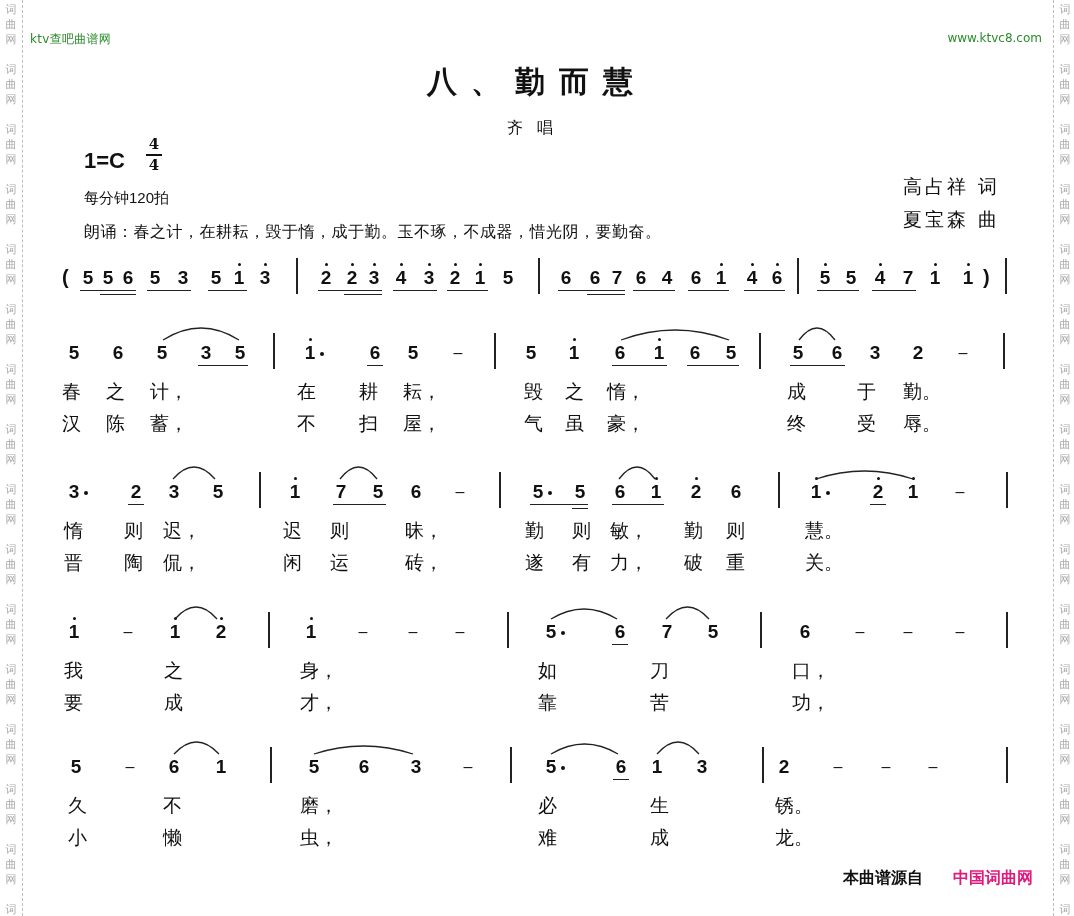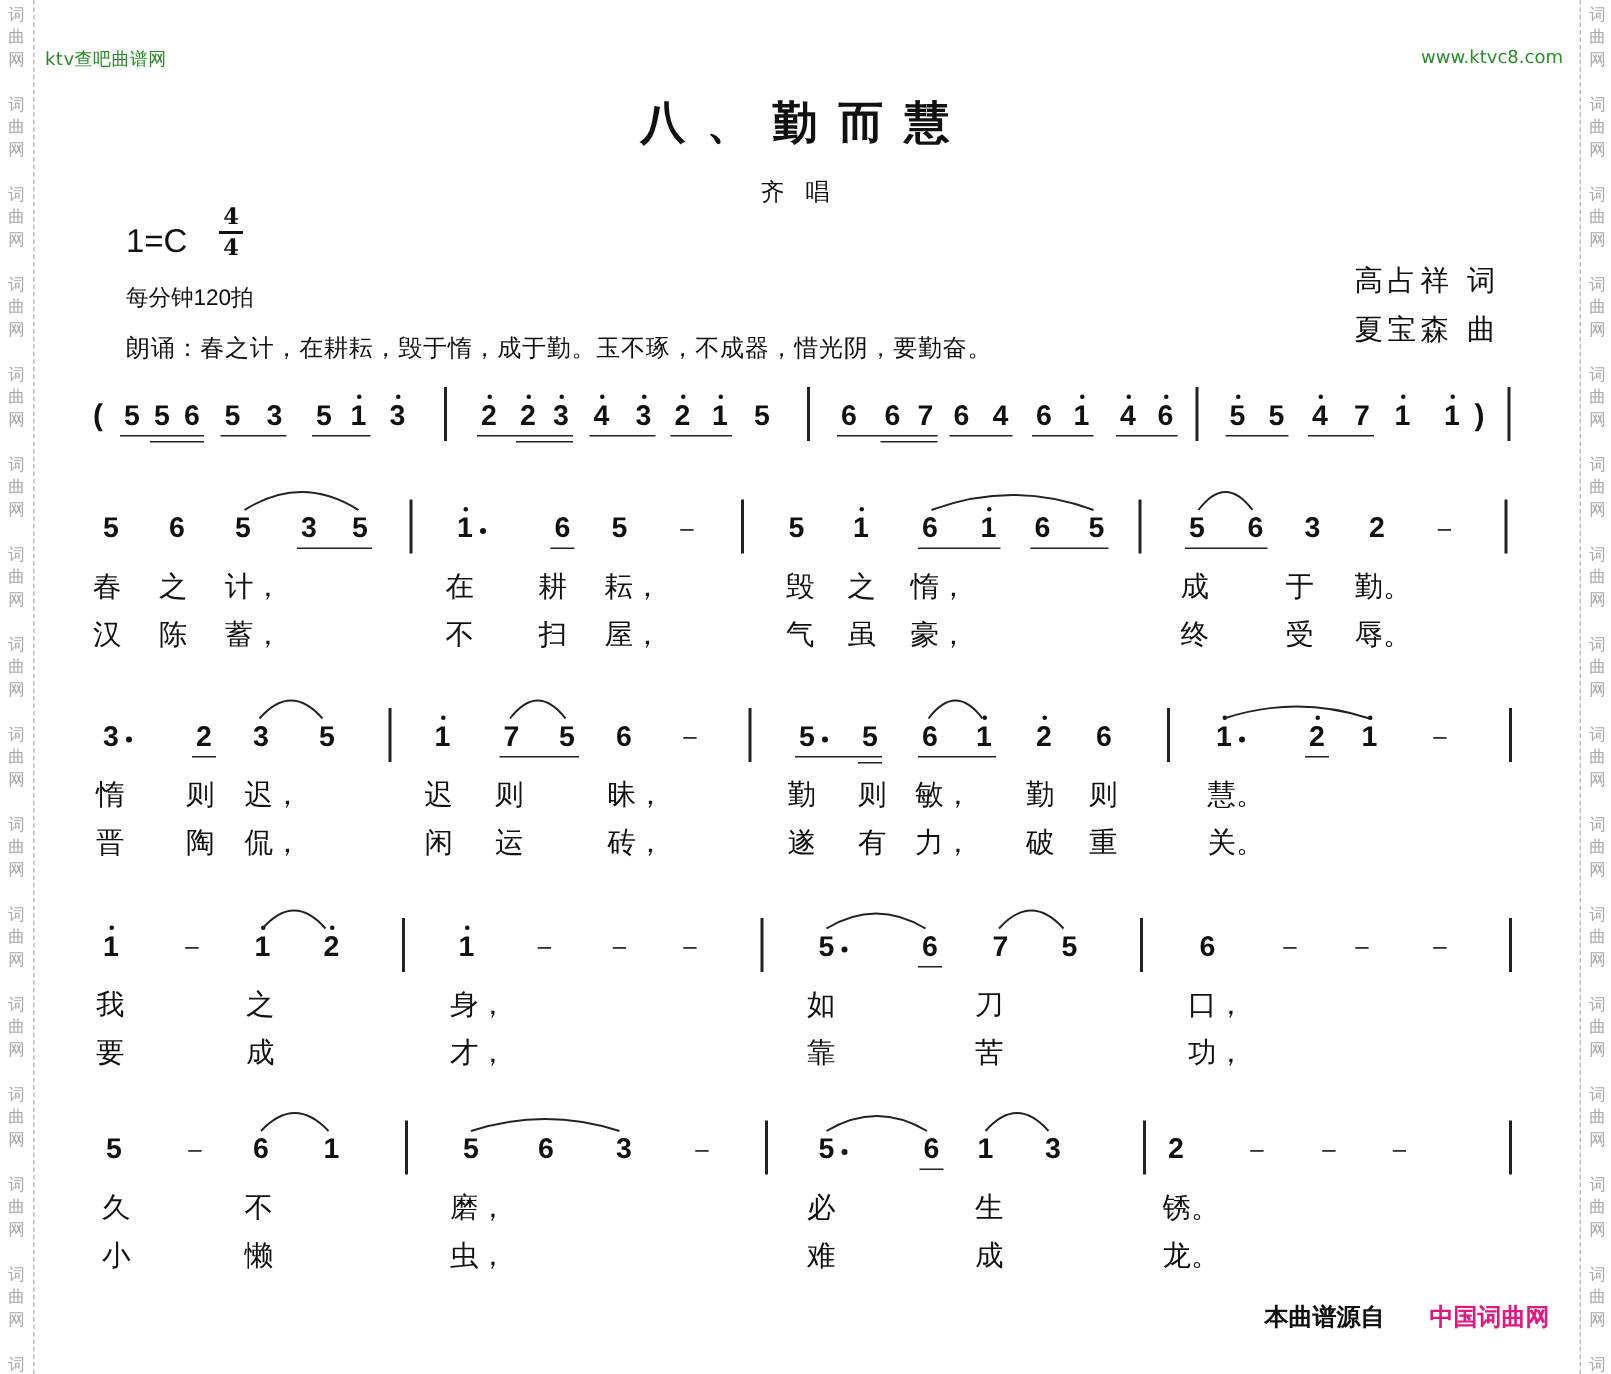--- a/index.html
+++ b/index.html
@@ -9,21 +9,21 @@
   .margin-col.left { left:0; border-right:1px dashed #bdbdbd; }
   .margin-col.right { left:1053px; border-left:1px dashed #bdbdbd; }
   .wm { position:absolute; left:4px; width:14px; font-size:11px; line-height:15px; color:#a9a9a9;
         text-align:center; font-family:"DejaVu Sans", sans-serif; }
   .site-left { position:absolute; left:30px; top:31px; font-size:12px; color:#2a8a2a; letter-spacing:0.3px; }
   .site-right { position:absolute; right:32px; top:31px; font-size:12px; color:#2a8a2a; }
   .title { position:absolute; left:0; width:1074px; top:62px; text-align:center;
            font-size:30px; font-weight:bold; letter-spacing:14px; font-family:"DejaVu Serif", serif; }
   .subtitle { position:absolute; left:0; width:1074px; top:118px; text-align:center;
               font-size:16px; letter-spacing:14px; font-family:"DejaVu Serif", serif; }
-  .key { position:absolute; left:84px; top:148px; font-size:22px; font-weight:normal;
+  .key { position:absolute; left:84px; top:148px; font-size:22px; font-weight:bold;
          font-family:"Liberation Sans", sans-serif;text-align:center; }
   .timesig { position:absolute; left:146px; top:136px; width:16px; text-align:center;
              font-family:"DejaVu Serif", serif; font-weight:bold; font-size:15px; line-height:17px; }
   .timesig .line { height:2px; background:#111; margin:1px 0; }
   .tempo { position:absolute; left:84px; top:189px; font-size:15px; font-family:"Liberation Sans", sans-serif; }
   .recite { position:absolute; left:84px; top:222px; font-size:16px; font-family:"DejaVu Serif", serif; letter-spacing:0.5px; }
   .credit { position:absolute; left:903px; font-size:19px; font-family:"DejaVu Serif", serif; letter-spacing:3px; }
   .credit.lyr { top:174px; } .credit.mus { top:207px; }
   .footer { position:absolute; top:868px; font-size:16px; font-weight:bold; font-family:"DejaVu Sans", sans-serif; }
   .footer.src { left:843px; color:#111; }

